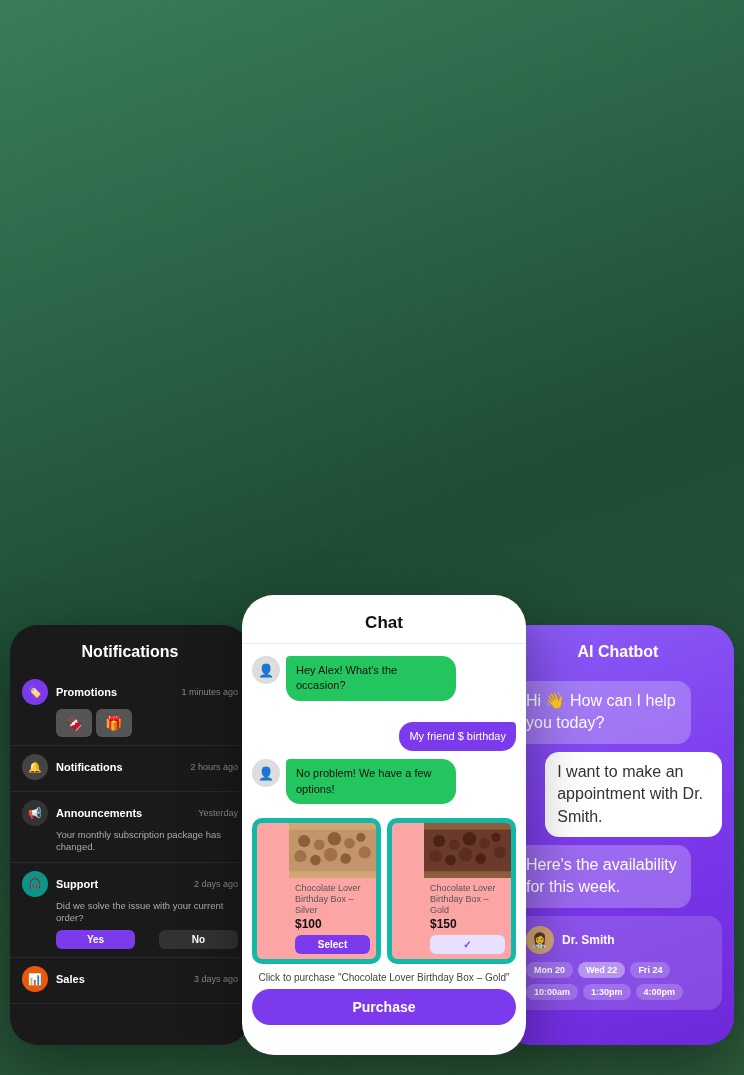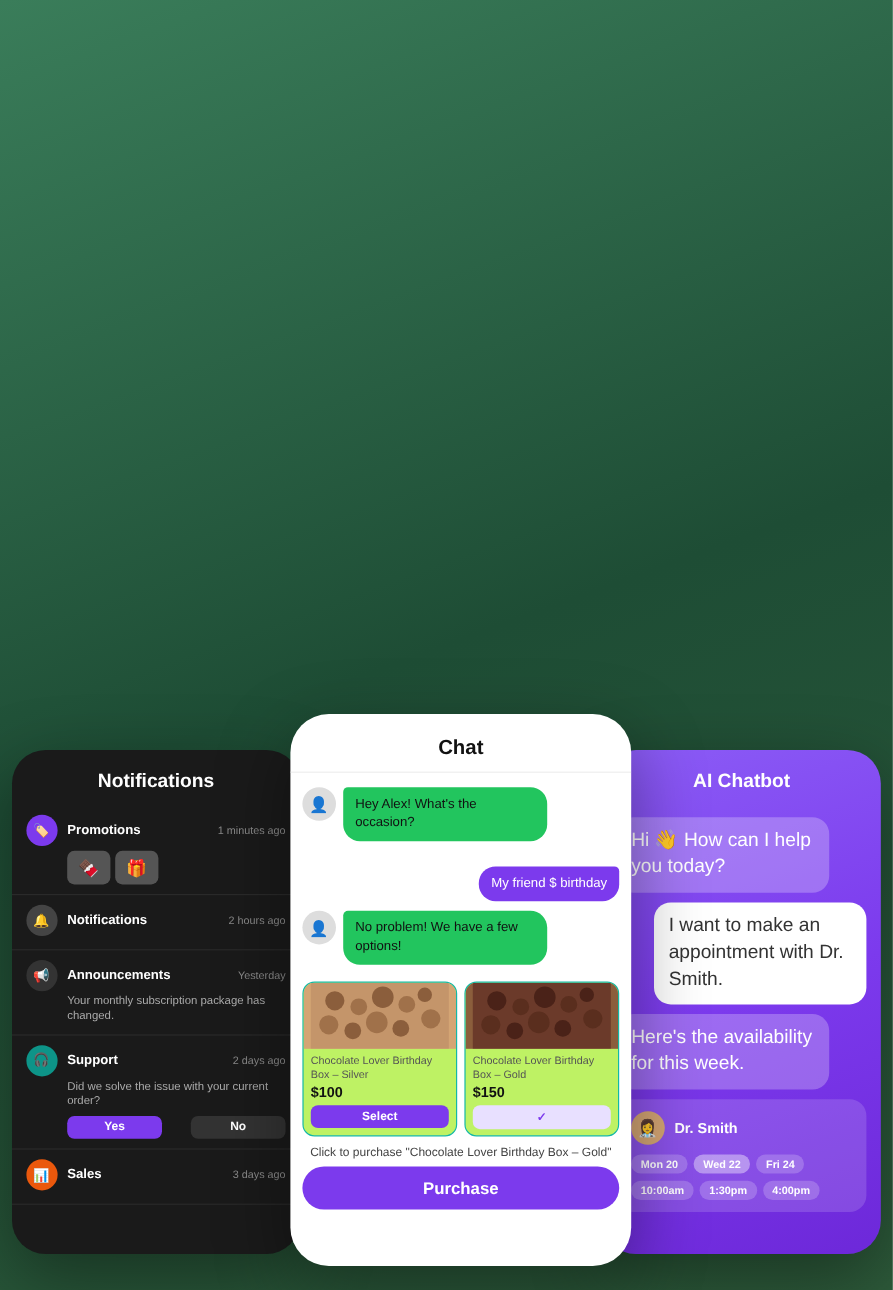--- a/index.html
+++ b/index.html
@@ -221,24 +221,25 @@
 
     .chat-products {
       display: flex;
       gap: 6px;
       padding: 0 10px;
       margin-top: 2px;
     }
 
     .product-card {
       flex: 1;
-      background: #bef264;
+      background: #fca5a5;
       border-radius: 10px;
       overflow: hidden;
-      border: 1px solid #14b8a6;
+      border: 5px solid #14b8a6;
+      padding-left: 32px;
     }
 
     .product-img {
       width: 100%;
       height: 55px;
       background: #d4a574;
       display: flex;
       align-items: center;
       justify-content: center;
       font-size: 20px;

